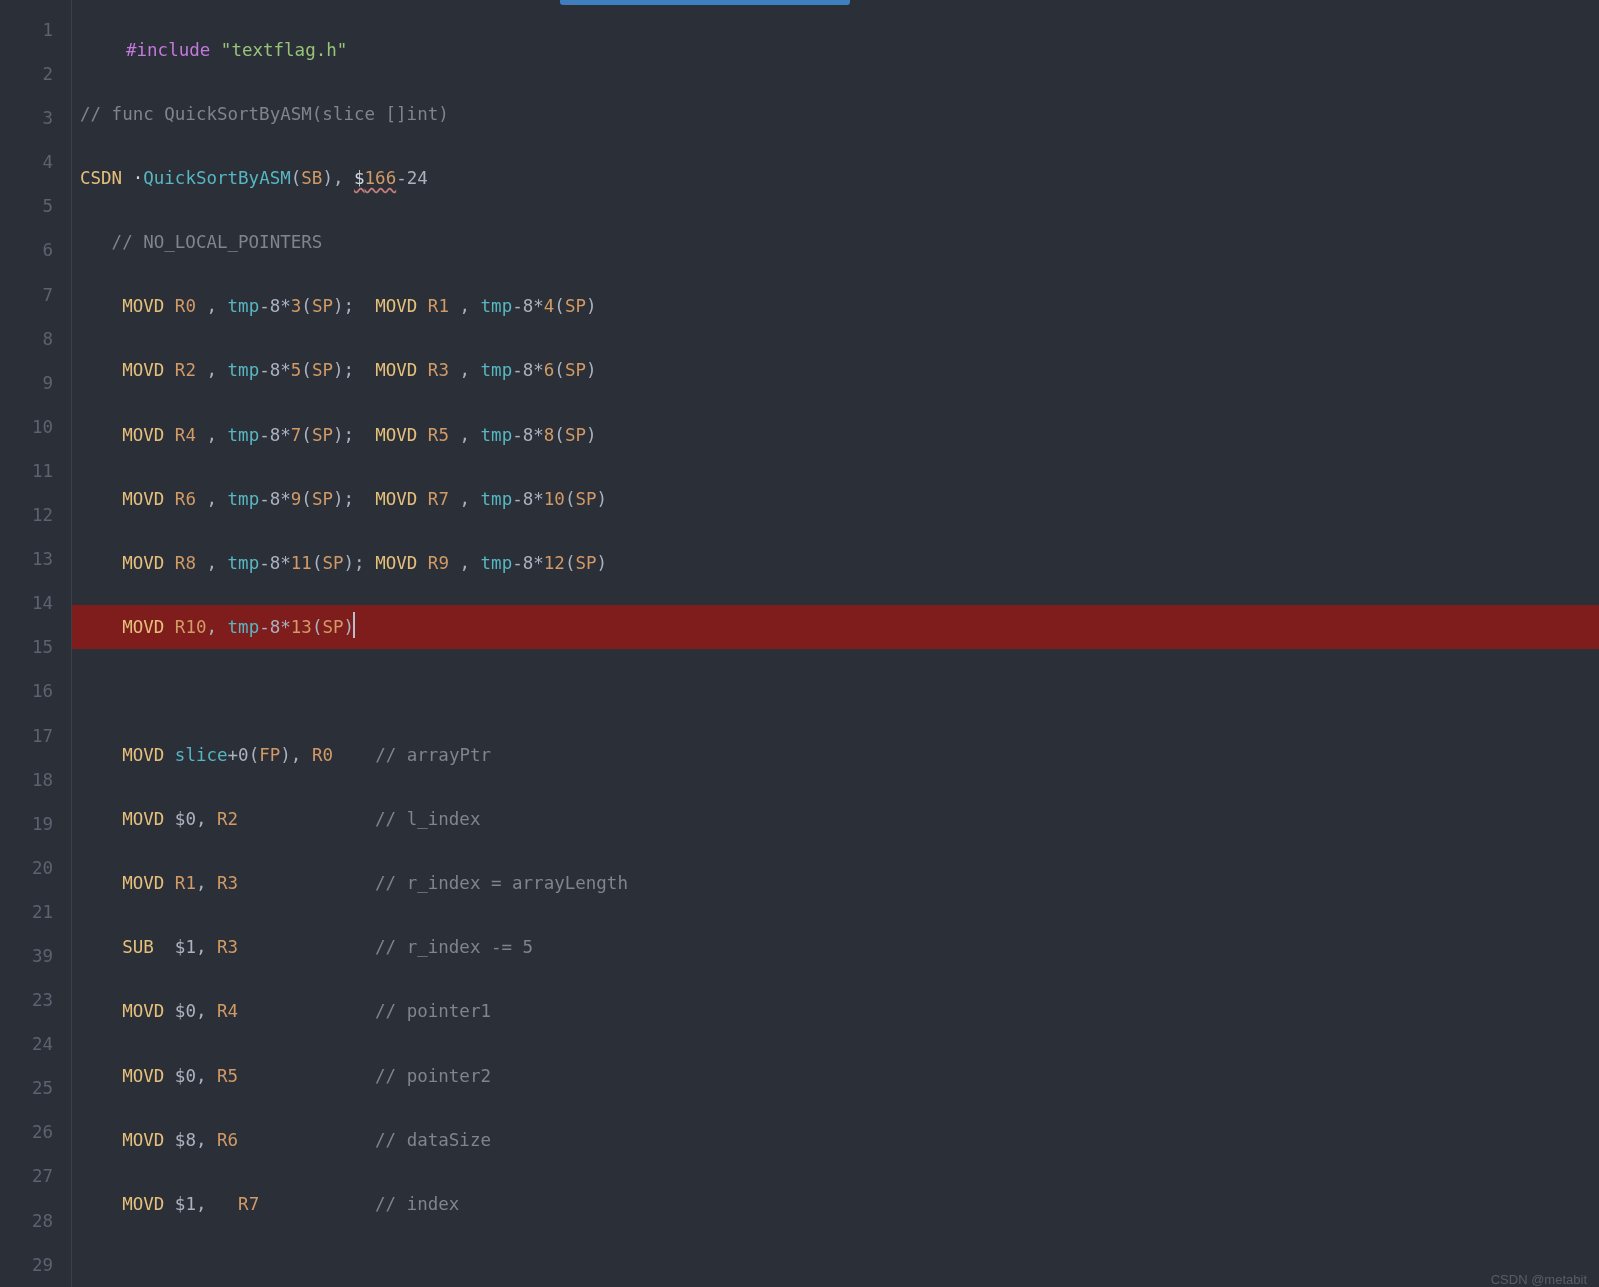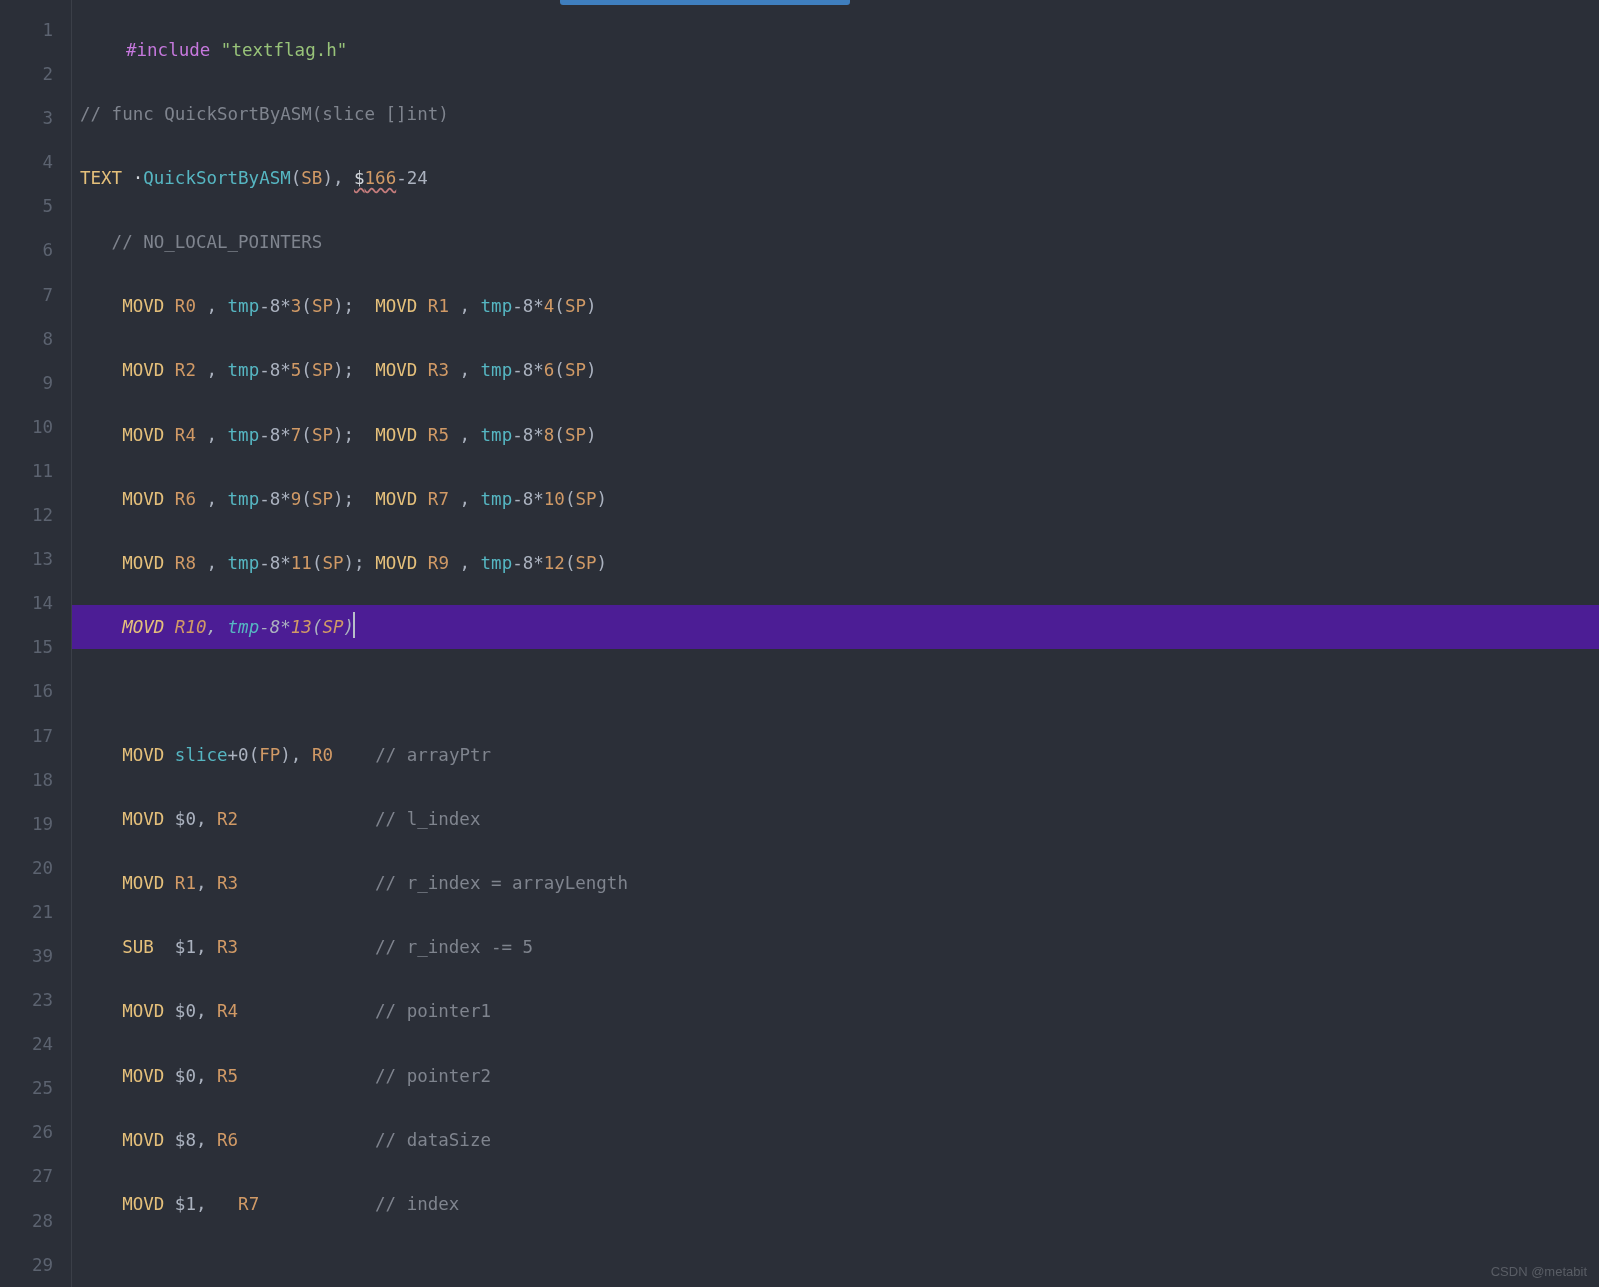--- a/index.html
+++ b/index.html
@@ -30,21 +30,21 @@
   }
   .gutter div { height:44.1px; line-height:44.1px; }
   .code {
     flex:1;
     padding-top:8px;
     padding-left:8px;
     background:#2b2f38;
     white-space:pre;
   }
   .line { height:44.1px; line-height:44.1px; }
-  .line.current { background:#4c1d95; margin-left:-8px; padding-left:8px;font-style:italic; }
+  .line.current { background:#7f1d1d; margin-left:-8px; padding-left:8px; }
   .cursor {
     display:inline-block;
     width:2px;
     height:26px;
     background:#b8bfc9;
     vertical-align:middle;
     margin-left:-1px;
     position:relative;
     top:-3px;
   }
@@ -57,21 +57,21 @@
   .c-cmt   { color:#7f848e; font-style:normal; } 
   .c-pp    { color:#c678dd;margin-left:46px; }  
   .c-dot   { color:#d2d6db; }  
   .c-punc  { color:#abb2bf; }
   .c-dollar{ color:#d2d6db; }
   .c-sb    { color:#d19a66;text-align:right; }
   .squig   { text-decoration: underline wavy #c57c7c; text-underline-offset:3px; }
   .watermark {
     position:absolute;
     right:12px;
-    bottom:8px;
+    bottom:0;
     font-size:13px;
     color:#6d7178;
     font-family:sans-serif;
     opacity:.7;
   }
   .topbar {
     position:absolute;
     top:0; left:560px;
     width:290px; height:5px;
     background:#3f7fbf;
@@ -112,21 +112,21 @@
     <div>25</div>
     <div>26</div>
     <div>27</div>
     <div>28</div>
     <div>29</div>
   </div>
 
   <div class="code">
 <div class="line"><span class="c-pp">#include</span> <span class="c-str">"textflag.h"</span></div>
 <div class="line"><span class="c-cmt">// func QuickSortByASM(slice []int)</span></div>
-<div class="line"><span class="c-kw">TEXT</span> <span class="c-dot">·</span><span class="c-id">QuickSortByASM</span><span class="c-punc">(</span><span class="c-sb">SB</span><span class="c-punc">)</span><span class="c-punc">,</span> <span class="c-dollar squig">$</span><span class="c-num squig">166</span><span class="c-punc">-24</span></div>
+<div class="line"><span class="c-kw">CSDN</span> <span class="c-dot">·</span><span class="c-id">QuickSortByASM</span><span class="c-punc">(</span><span class="c-sb">SB</span><span class="c-punc">)</span><span class="c-punc">,</span> <span class="c-dollar squig">$</span><span class="c-num squig">166</span><span class="c-punc">-24</span></div>
 <div class="line">   <span class="c-cmt">// NO_LOCAL_POINTERS</span></div>
 <div class="line">    <span class="c-kw">MOVD</span> <span class="c-reg">R0</span> <span class="c-punc">,</span> <span class="c-id">tmp</span><span class="c-punc">-8</span><span class="c-punc">*</span><span class="c-num">3</span><span class="c-punc">(</span><span class="c-reg">SP</span><span class="c-punc">)</span><span class="c-punc">;</span>  <span class="c-kw">MOVD</span> <span class="c-reg">R1</span> <span class="c-punc">,</span> <span class="c-id">tmp</span><span class="c-punc">-8</span><span class="c-punc">*</span><span class="c-num">4</span><span class="c-punc">(</span><span class="c-reg">SP</span><span class="c-punc">)</span></div>
 <div class="line">    <span class="c-kw">MOVD</span> <span class="c-reg">R2</span> <span class="c-punc">,</span> <span class="c-id">tmp</span><span class="c-punc">-8</span><span class="c-punc">*</span><span class="c-num">5</span><span class="c-punc">(</span><span class="c-reg">SP</span><span class="c-punc">)</span><span class="c-punc">;</span>  <span class="c-kw">MOVD</span> <span class="c-reg">R3</span> <span class="c-punc">,</span> <span class="c-id">tmp</span><span class="c-punc">-8</span><span class="c-punc">*</span><span class="c-num">6</span><span class="c-punc">(</span><span class="c-reg">SP</span><span class="c-punc">)</span></div>
 <div class="line">    <span class="c-kw">MOVD</span> <span class="c-reg">R4</span> <span class="c-punc">,</span> <span class="c-id">tmp</span><span class="c-punc">-8</span><span class="c-punc">*</span><span class="c-num">7</span><span class="c-punc">(</span><span class="c-reg">SP</span><span class="c-punc">)</span><span class="c-punc">;</span>  <span class="c-kw">MOVD</span> <span class="c-reg">R5</span> <span class="c-punc">,</span> <span class="c-id">tmp</span><span class="c-punc">-8</span><span class="c-punc">*</span><span class="c-num">8</span><span class="c-punc">(</span><span class="c-reg">SP</span><span class="c-punc">)</span></div>
 <div class="line">    <span class="c-kw">MOVD</span> <span class="c-reg">R6</span> <span class="c-punc">,</span> <span class="c-id">tmp</span><span class="c-punc">-8</span><span class="c-punc">*</span><span class="c-num">9</span><span class="c-punc">(</span><span class="c-reg">SP</span><span class="c-punc">)</span><span class="c-punc">;</span>  <span class="c-kw">MOVD</span> <span class="c-reg">R7</span> <span class="c-punc">,</span> <span class="c-id">tmp</span><span class="c-punc">-8</span><span class="c-punc">*</span><span class="c-num">10</span><span class="c-punc">(</span><span class="c-reg">SP</span><span class="c-punc">)</span></div>
 <div class="line">    <span class="c-kw">MOVD</span> <span class="c-reg">R8</span> <span class="c-punc">,</span> <span class="c-id">tmp</span><span class="c-punc">-8</span><span class="c-punc">*</span><span class="c-num">11</span><span class="c-punc">(</span><span class="c-reg">SP</span><span class="c-punc">)</span><span class="c-punc">;</span> <span class="c-kw">MOVD</span> <span class="c-reg">R9</span> <span class="c-punc">,</span> <span class="c-id">tmp</span><span class="c-punc">-8</span><span class="c-punc">*</span><span class="c-num">12</span><span class="c-punc">(</span><span class="c-reg">SP</span><span class="c-punc">)</span></div>
 <div class="line current">    <span class="c-kw">MOVD</span> <span class="c-reg">R10</span><span class="c-punc">,</span> <span class="c-id">tmp</span><span class="c-punc">-8</span><span class="c-punc">*</span><span class="c-num">13</span><span class="c-punc">(</span><span class="c-reg">SP</span><span class="c-punc">)</span><span class="cursor"></span></div>
 <div class="line"></div>
 <div class="line">    <span class="c-kw">MOVD</span> <span class="c-id">slice</span><span class="c-punc">+0</span><span class="c-punc">(</span><span class="c-reg">FP</span><span class="c-punc">)</span><span class="c-punc">,</span> <span class="c-reg">R0</span>    <span class="c-cmt">// arrayPtr</span></div>
 <div class="line">    <span class="c-kw">MOVD</span> <span class="c-punc">$0</span><span class="c-punc">,</span> <span class="c-reg">R2</span>             <span class="c-cmt">// l_index</span></div>

